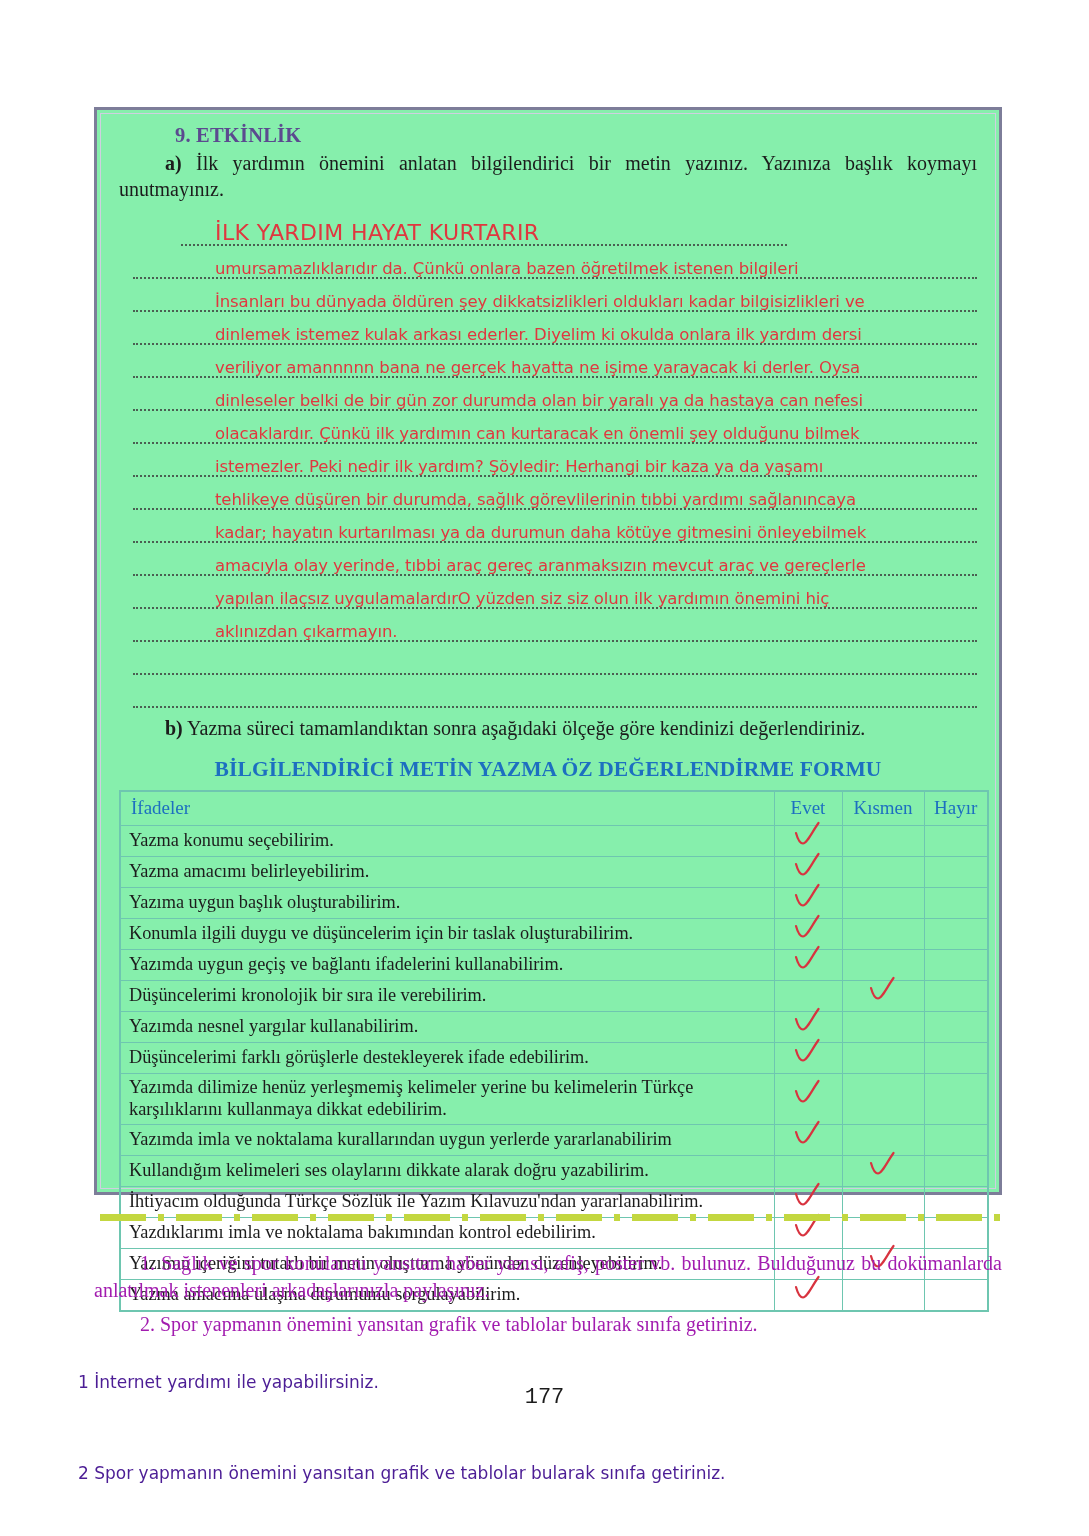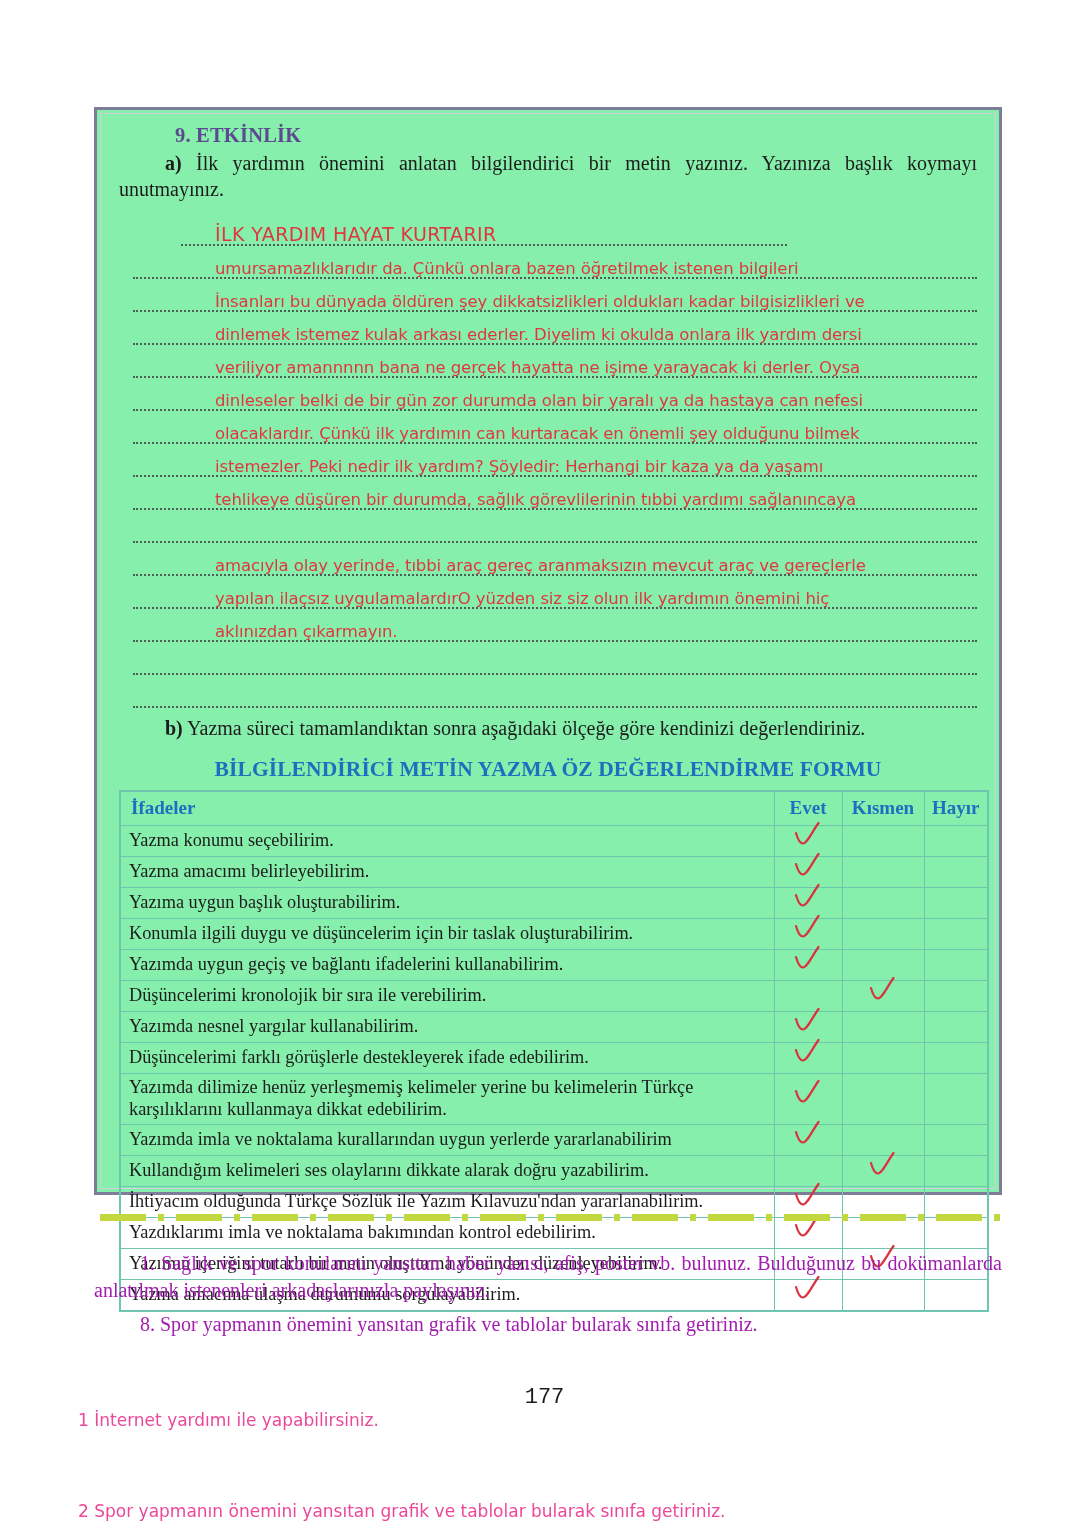--- a/index.html
+++ b/index.html
@@ -78,21 +78,21 @@
     white-space: nowrap;
     color: #e0373f;
     font-family: "DejaVu Sans", sans-serif;
     font-size: 16.5px;
     font-weight: 500;
     letter-spacing: -0.1px;
     background: transparent;
   }
   .wline .htext.title-hand {
     left: 96px;
-    font-size: 19px;
+    font-size: 22px;
     letter-spacing: .4px;
   }
 
   
   #form-title {
     text-align: center;
     color: #1d6fc0;
     font-weight: bold;
     font-size: 21.5px;
     letter-spacing: .1px;
@@ -107,21 +107,21 @@
     margin: 0 auto;
     table-layout: fixed;
     border: 2px solid #6ec6b0;
   }
   #eval-table th, #eval-table td {
     border: 1.4px solid #6ec6b0;
     padding: 0;
   }
   #eval-table thead th {
     color: #1d6fc0;
-    font-weight: bold;
+    font-weight: normal;
     font-size: 19px;
     height: 34px;
     vertical-align: middle;
     font-family: "Liberation Serif", serif;
   }
   #eval-table thead th.c-stmt { text-align: left; padding-left: 10px; }
   #eval-table thead th.c-mark { text-align: center; }
   .col-stmt { width: 654px; }
   .col-yes  { width: 68px; }
   .col-part { width: 82px; }
@@ -180,26 +180,25 @@
     color: #a21caf;
     line-height: 1.34;
     margin: 7px 0 0 0;
     text-align: justify;
   }
   .nl-item .lead { margin-left: 46px; }
 
   
   .footnote {
     position: absolute;
-    color: #ec4899;
+    color: #4c1d95;
     font-family: "DejaVu Sans", sans-serif;
     font-size: 17px;
     font-weight: 500;
     white-space: nowrap;
-    margin-top: 38px;
   }
   #footnote-1 { left: 78px; top: 1372px; }
   #footnote-2 { left: 78px; top: 1463px; }
   #page-number {
     position: absolute;
     left: 0; right: 0;
     top: 1385px;
     text-align: center;
     font-size: 22px;
     color: #1c1c1c;
@@ -251,20 +250,21 @@
       <div class="wline indent-left">
         <span class="dots"></span>
         <span class="htext">istemezler. Peki nedir ilk yardım? Şöyledir: Herhangi bir kaza ya da yaşamı</span>
       </div>
       <div class="wline indent-left">
         <span class="dots"></span>
         <span class="htext">tehlikeye düşüren bir durumda, sağlık görevlilerinin tıbbi yardımı sağlanıncaya</span>
       </div>
       <div class="wline indent-left">
         <span class="dots"></span>
+        <span class="htext">kadar; hayatın kurtarılması ya da durumun daha kötüye gitmesini önleyebilmek</span>
       </div>
       <div class="wline indent-left">
         <span class="dots"></span>
         <span class="htext">amacıyla olay yerinde, tıbbi araç gereç aranmaksızın mevcut araç ve gereçlerle</span>
       </div>
       <div class="wline indent-left">
         <span class="dots"></span>
         <span class="htext">yapılan ilaçsız uygulamalardırO yüzden siz siz olun ilk yardımın önemini hiç</span>
       </div>
       <div class="wline indent-left">
@@ -428,19 +428,19 @@
   </div>
 </div>
 
 <div id="section-divider"></div>
 
 <div id="next-lesson">
   <p class="nl-item">
     <span class="lead">1. Sağlık ve spor konularını yansıtan haber yazısı, afiş, poster vb. bulunuz. Bulduğunuz bu dokümanlarda anlatılmak istenenleri arkadaşlarınızla paylaşınız.</span>
   </p>
   <p class="nl-item">
-    <span class="lead">8. Spor yapmanın önemini yansıtan grafik ve tablolar bularak sınıfa getiriniz.</span>
+    <span class="lead">2. Spor yapmanın önemini yansıtan grafik ve tablolar bularak sınıfa getiriniz.</span>
   </p>
 </div>
 
 <div class="footnote" id="footnote-1">1 İnternet yardımı ile yapabilirsiniz.</div>
 <div class="footnote" id="footnote-2">2 Spor yapmanın önemini yansıtan grafik ve tablolar bularak sınıfa getiriniz.</div>
 <div id="page-number">177</div>
 
 </body></html>

